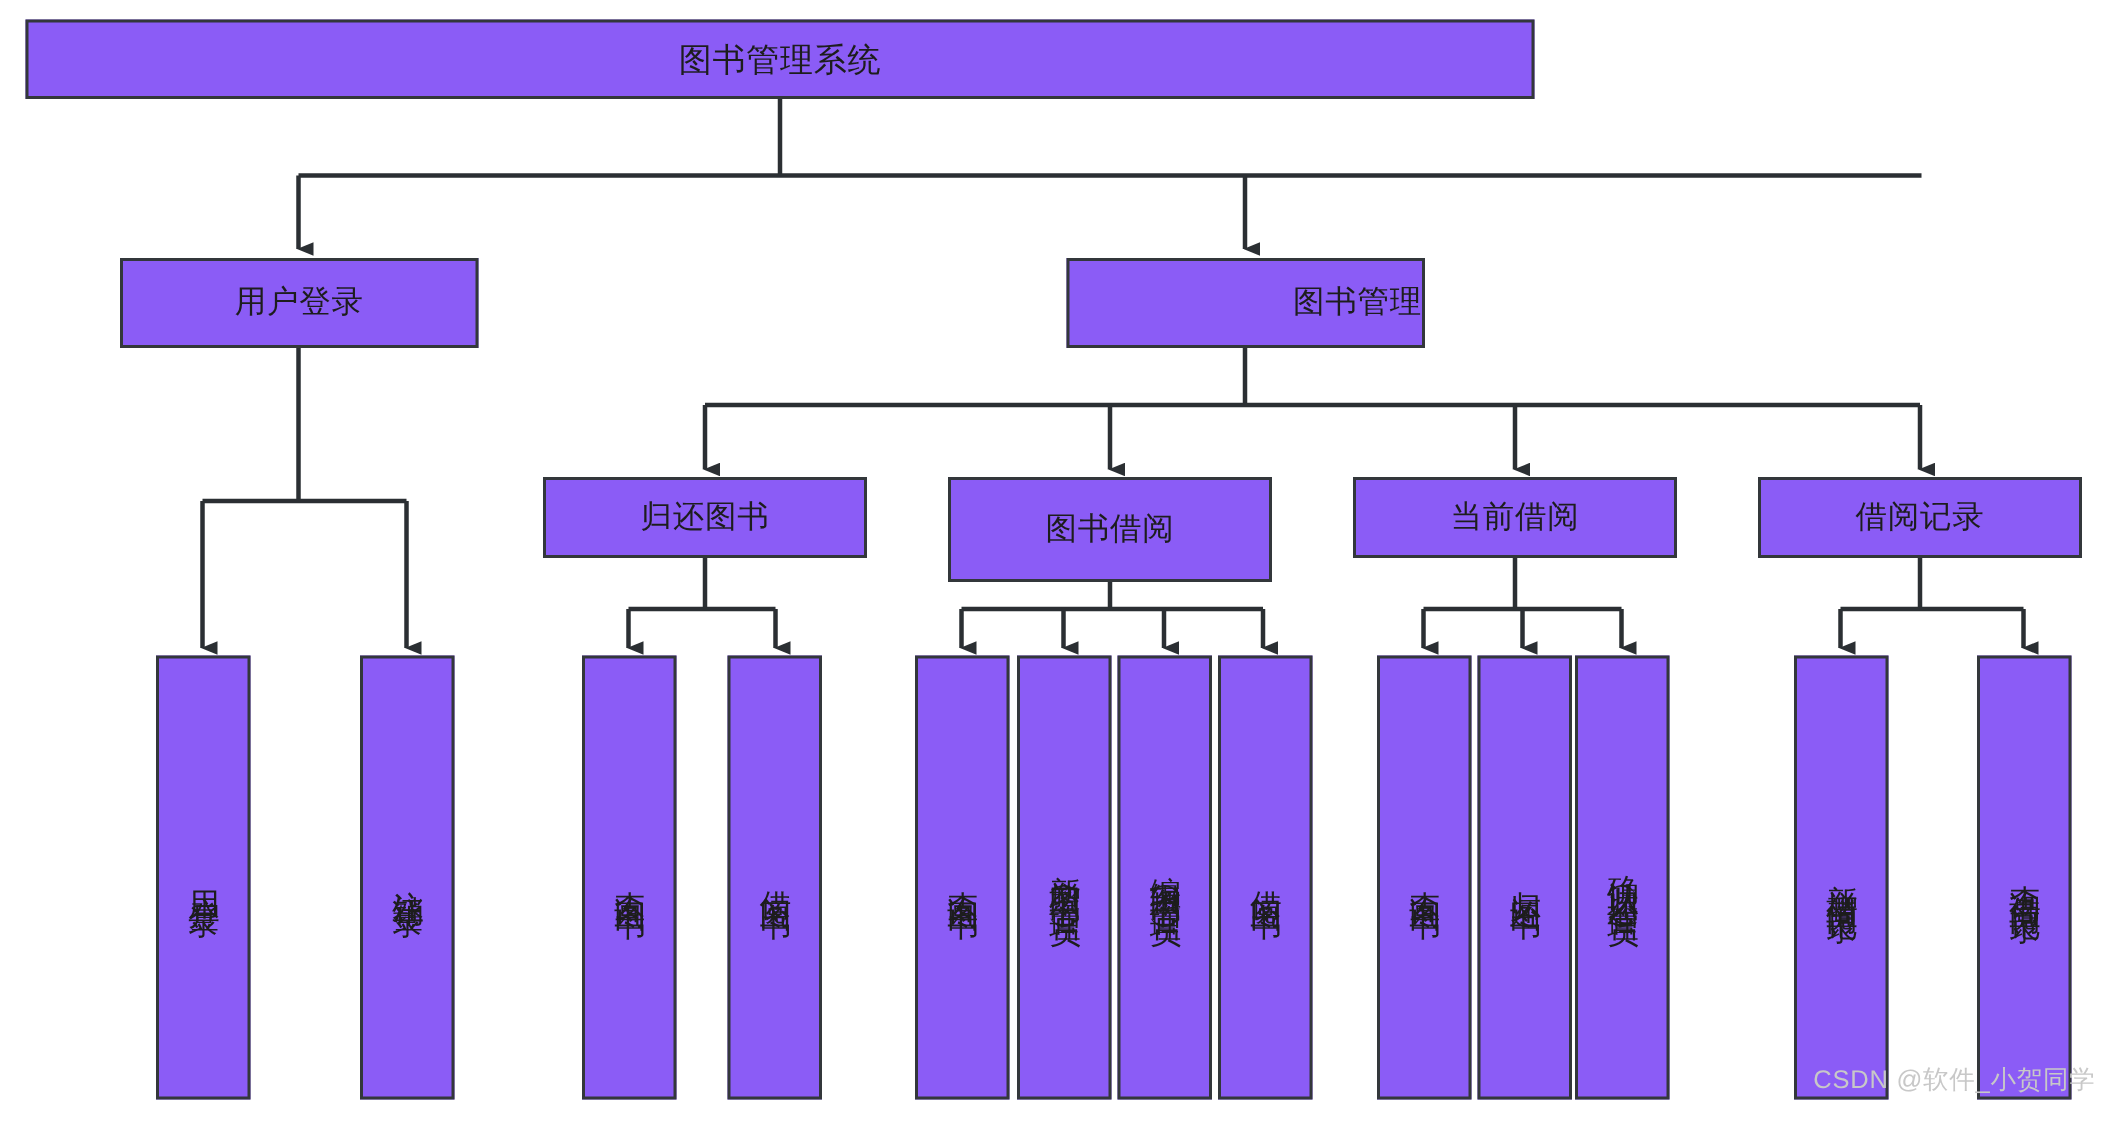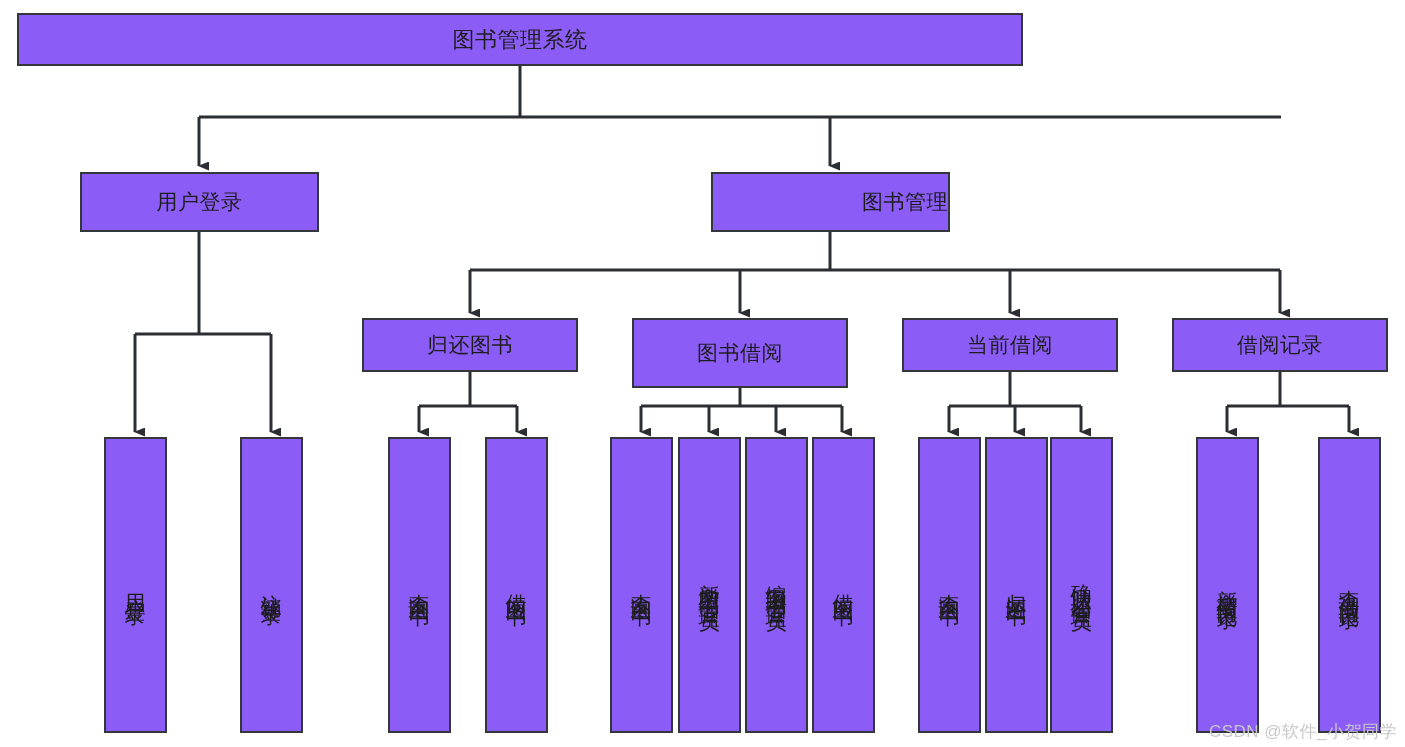--- a/index.html
+++ b/index.html
@@ -53,21 +53,21 @@
     text-orientation:upright;
     font-size:21px;
     line-height:1.0;
     letter-spacing:4px;
     white-space:nowrap;
     max-height:100%;
   }
   .watermark{
     position:absolute;
     right:8px;
-    bottom:4px;
+    bottom:16px;
     font-size:17px;
     color:#c8c8c8;
     white-space:nowrap;
     letter-spacing:0.5px;
     z-index:3;
     margin-top:48px;
   }
 </style>
 </head>
 <body>

